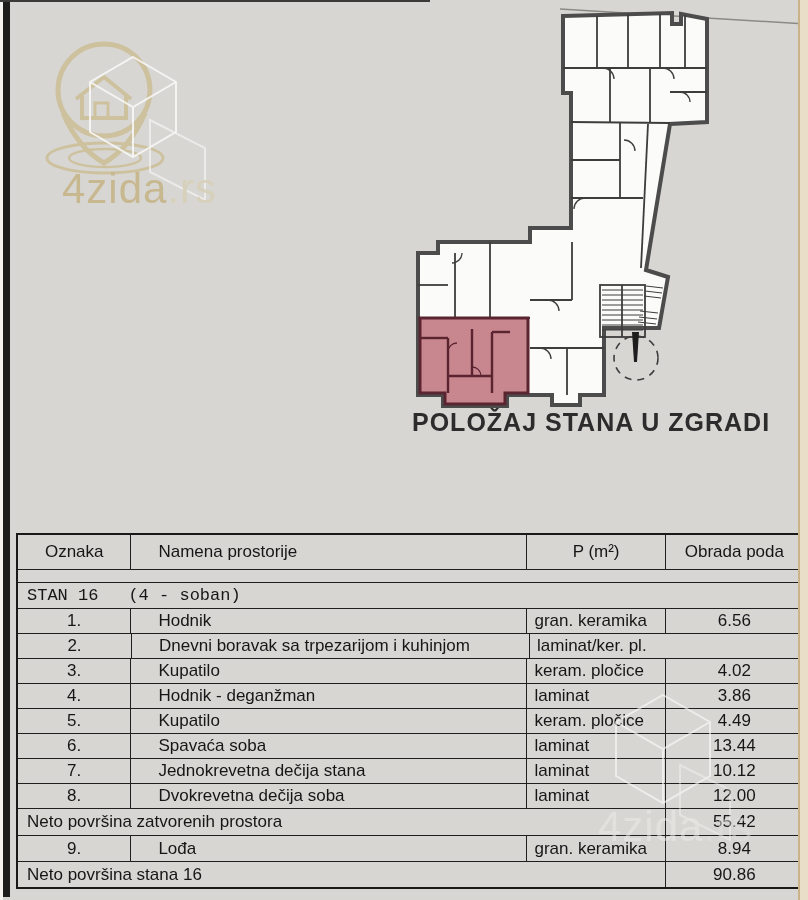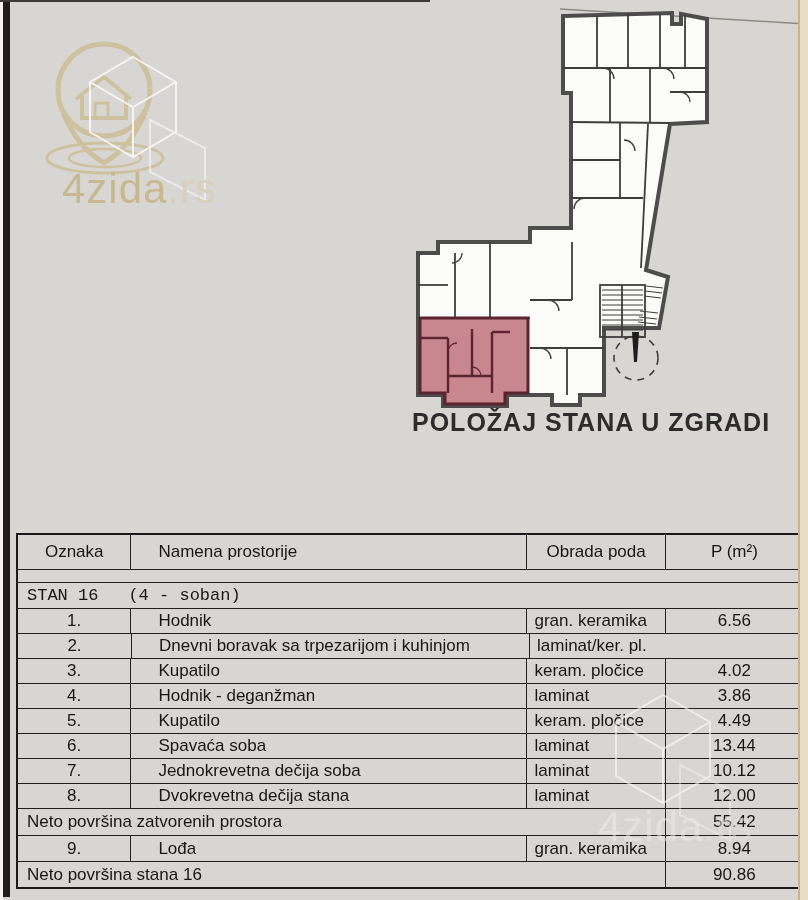--- a/index.html
+++ b/index.html
@@ -55,22 +55,22 @@
 <div class="edge-left-black"></div>
 <div class="edge-top"></div>
 <div class="edge-right"></div>
 
 <div class="plan-title">POLOŽAJ STANA U ZGRADI</div>
 
 <div class="spec-table">
   <div class="trow r-header">
     <div class="tc c-num">Oznaka</div>
     <div class="tc c-name vline">Namena prostorije</div>
+    <div class="tc c-area vline">P (m²)</div>
     <div class="tc c-floor vline" style="justify-content:center;padding-left:0;">Obrada poda</div>
-    <div class="tc c-area vline">P (m²)</div>
   </div>
   <div class="trow r-spacer"></div>
   <div class="trow r-section">
     <div class="tc c-section">
       <span>STAN 16</span>
       <span class="sub">(4 - soban)</span>
     </div>
   </div>
 
   <div class="trow r-data">
@@ -103,27 +103,27 @@
     <div class="tc c-area vline">4.49</div>
   </div>
   <div class="trow r-data">
     <div class="tc c-num">6.</div>
     <div class="tc c-name vline">Spavaća soba</div>
     <div class="tc c-floor vline">laminat</div>
     <div class="tc c-area vline">13.44</div>
   </div>
   <div class="trow r-data">
     <div class="tc c-num">7.</div>
-    <div class="tc c-name vline">Jednokrevetna dečija soba</div>
+    <div class="tc c-name vline">Jednokrevetna dečija stana</div>
     <div class="tc c-floor vline">laminat</div>
     <div class="tc c-area vline">10.12</div>
   </div>
   <div class="trow r-data">
     <div class="tc c-num">8.</div>
-    <div class="tc c-name vline">Dvokrevetna dečija stana</div>
+    <div class="tc c-name vline">Dvokrevetna dečija soba</div>
     <div class="tc c-floor vline">laminat</div>
     <div class="tc c-area vline">12.00</div>
   </div>
 
   <div class="trow r-sum">
     <div class="tc c-sumlabel">Neto površina zatvorenih prostora</div>
     <div class="tc c-area vline">55.42</div>
   </div>
   <div class="trow r-row9">
     <div class="tc c-num">9.</div>

